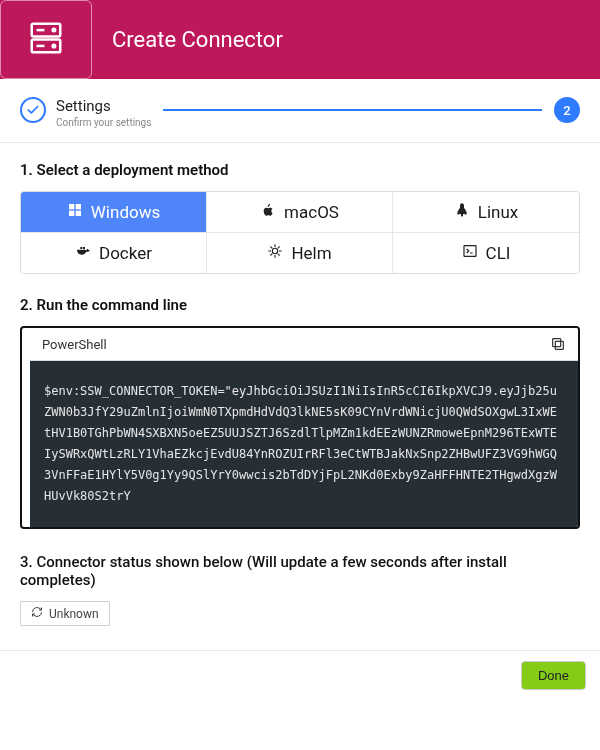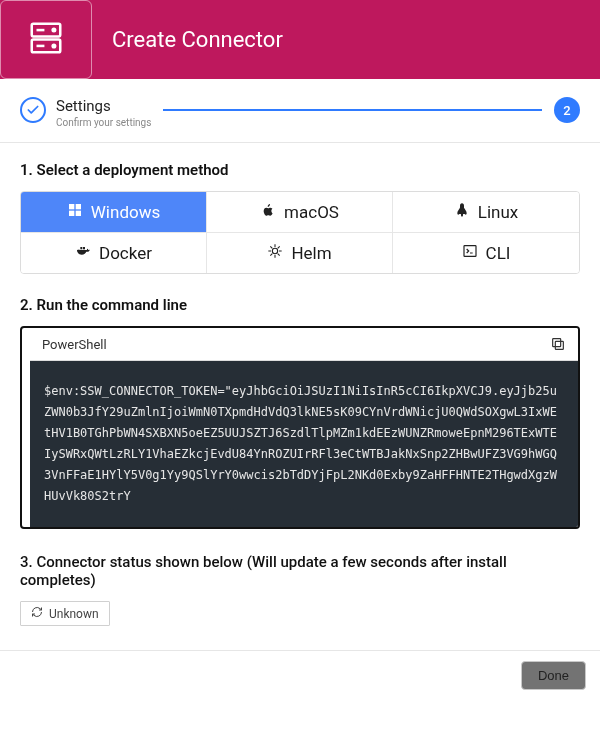--- a/index.html
+++ b/index.html
@@ -35,21 +35,21 @@
     .cmd-box { border: 2px solid #111; border-radius: 4px; margin-bottom: 24px; overflow: hidden; padding-left: 8px; }
     .cmd-head { display: flex; align-items: center; justify-content: space-between; padding: 8px 12px; background: #fff; border-bottom: 1px solid #ddd; }
     .cmd-head-label { font-size: 13px; color: #333; }
     .copy-btn { cursor: pointer; width: 16px; height: 16px; }
     .cmd-body { background: #262e36; color: #e6e6e6; padding: 20px 14px; font-family: Menlo, Consolas, monospace; font-size: 12px; line-height: 1.75; word-break: break-all; }
     
     .status-badge { display: inline-flex; align-items: center; gap: 6px; border: 1px solid #d0d0d0; border-radius: 1px; padding: 4px 10px; font-size: 12px; color: #444; cursor: pointer; background:#fff; }
     .status-badge svg { width: 12px; height: 12px; }
     
     .footer { border-top: 1px solid #e6e6e6; padding: 10px 14px; display: flex; justify-content: flex-end; margin-top: 6px; }
-    .done-btn { border: 1px solid #c9c9c9; background: #737373; border-radius: 4px; padding: 6px 16px; font-size: 13px; cursor: pointer; color:#222; }
+    .done-btn { border: 1px solid #c9c9c9; background: #84cc16; border-radius: 4px; padding: 6px 16px; font-size: 13px; cursor: pointer; color:#222; }
   </style>
 </head>
 <body>
 
 <div class="header">
   <div class="server-icon-box">
     <span class="server-icon">
       <svg viewBox="0 0 24 24" fill="none" stroke="#fff" stroke-width="1.6">
         <rect x="3" y="3" width="18" height="8" rx="1"></rect>
         <rect x="3" y="13" width="18" height="8" rx="1"></rect>

